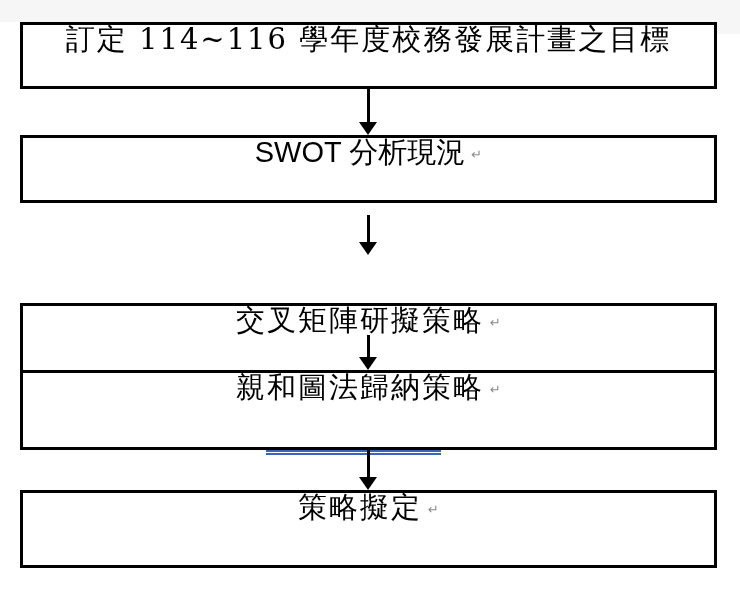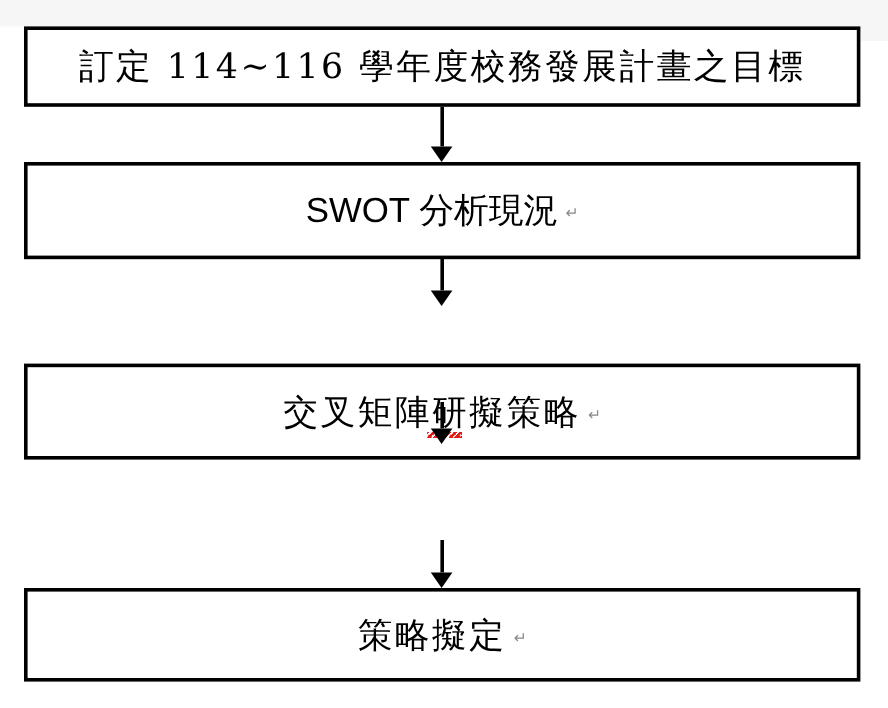--- a/index.html
+++ b/index.html
@@ -37,21 +37,20 @@
     background: #f6f6f6;
   }
   .flow-box {
     position: absolute;
     left: 20px;
     width: 697px;
     box-sizing: border-box;
     border: 3px solid #000000;
     background: #ffffff;
     display: flex;
-    align-items: center;
     justify-content: center;
   }
   .box-label {
     font-family: "DejaVu Serif", "Liberation Serif", serif;
     font-size: 29px;
     color: #000000;
     letter-spacing: 2px;
     white-space: nowrap;
     position: relative;
     line-height: 1;
@@ -129,21 +128,21 @@
     <div class="box-label">
       <span>訂定 114~116 學年度校務發展計畫之目標</span>
     </div>
   </div>
 
   <div class="connector" style="left:368px; top:89px; height:46px;">
     <div class="shaft" style="height:33px;"></div>
     <div class="head" style="top:33px;"></div>
   </div>
 
-  <div class="flow-box" style="top:135px; height:81px;">
+  <div class="flow-box" style="top:135px; height:68px;">
     <div class="box-label">
       <span class="latin">SWOT 分析現況</span><span class="pilcrow">↵</span>
     </div>
   </div>
 
   <div class="connector" style="left:368px; top:215px; height:40px;">
     <div class="shaft" style="height:27px;"></div>
     <div class="head" style="top:27px;"></div>
   </div>
 
@@ -152,20 +151,26 @@
       <span>交叉矩陣研擬策略</span><span class="pilcrow">↵</span>
       <span class="squiggle-red" style="left:120px; width:29px; bottom:-7px;"></span>
     </div>
   </div>
 
   <div class="connector" style="left:368px; top:335px; height:35px;">
     <div class="shaft" style="height:22px;"></div>
     <div class="head" style="top:22px;"></div>
   </div>
 
+  <div class="flow-box" style="top:370px; height:80px;">
+    <div class="box-label">
+      <span>親和圖法歸納策略</span><span class="pilcrow">↵</span>
+      <span class="underline-blue" style="left:30px; width:175px; bottom:-8px;"></span>
+    </div>
+  </div>
 
   <div class="connector" style="left:368px; top:450px; height:40px;">
     <div class="shaft" style="height:27px;"></div>
     <div class="head" style="top:27px;"></div>
   </div>
 
   <div class="flow-box" style="top:490px; height:78px;">
     <div class="box-label">
       <span>策略擬定</span><span class="pilcrow">↵</span>
     </div>

